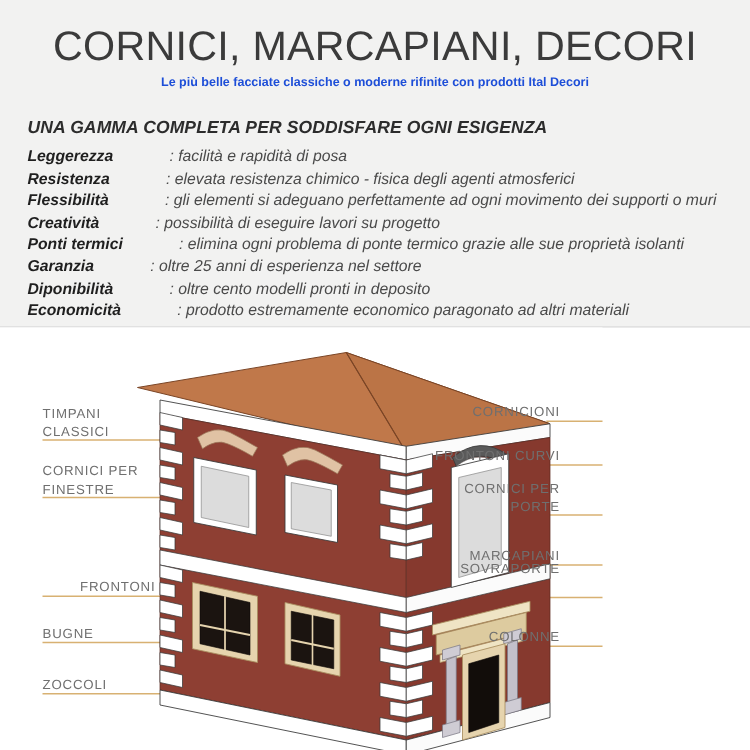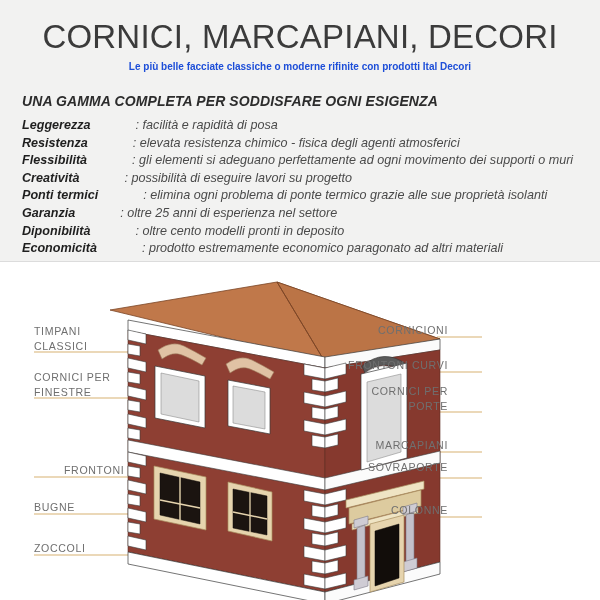--- a/index.html
+++ b/index.html
@@ -267,17 +267,17 @@
 FINESTRE</div>
     <div class="lbl lbl-left" style="left:42px;top:201px;padding-left:22px;">FRONTONI</div>
     <div class="lbl lbl-left" style="left:34px;top:238px;">BUGNE</div>
     <div class="lbl lbl-left" style="left:34px;top:279px;">ZOCCOLI</div>
 
     <div class="lbl lbl-right" style="right:34px;top:61px;">CORNICIONI</div>
     <div class="lbl lbl-right" style="right:34px;top:96px;text-align:right;">FRONTONI CURVI</div>
     <div class="lbl lbl-right" style="right:34px;top:122px;">CORNICI PER
 PORTE</div>
     <div class="lbl lbl-right" style="right:34px;top:176px;">MARCAPIANI</div>
-    <div class="lbl lbl-right" style="right:34px;top:198px;">SOVRAPORTE</div>
+    <div class="lbl lbl-right" style="right:34px;top:186px;">SOVRAPORTE</div>
     <div class="lbl lbl-right" style="right:34px;top:241px;">COLONNE</div>
 
   </div>
 </div>
 
 </body></html>

